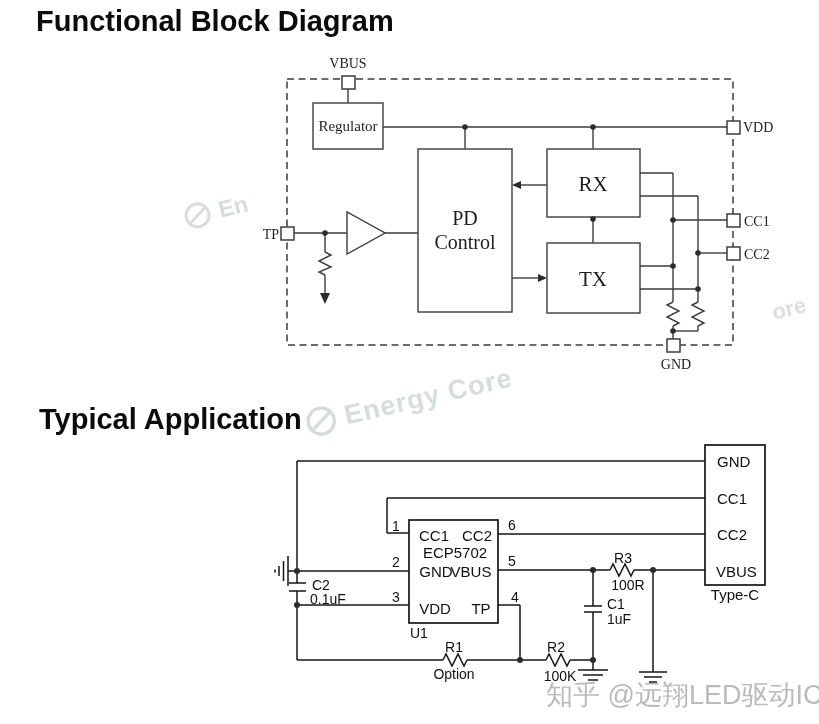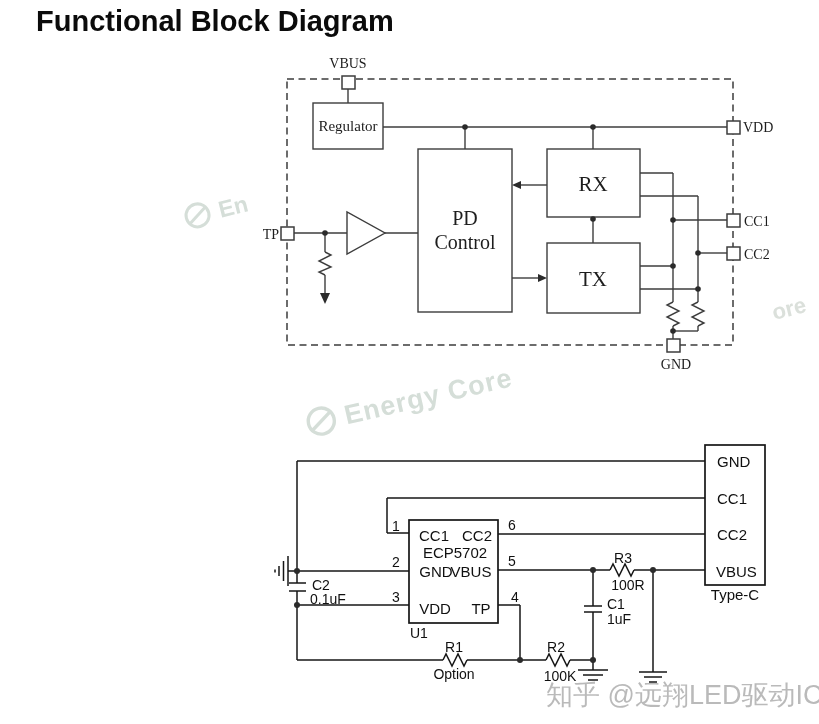--- a/index.html
+++ b/index.html
@@ -32,20 +32,21 @@
   #wm-right  { left:772px; top:296px; transform:rotate(-14deg); font-size:22px; color:#dbe0db; }
   #wm-bottom { position:absolute; left:546px; top:677px; font-size:27px; color:#8d8d8d;
                opacity:0.6; white-space:nowrap; font-family:"Liberation Sans", sans-serif; }
 </style>
 </head>
 <body>
 
 <div id="canvas">
 
   <h1 class="title" id="title-block">Functional Block Diagram</h1>
+  <h1 class="title" id="title-app">Typical Application</h1>
 
   <div class="wm" id="wm-left">
     <svg width="30" height="30" viewBox="0 0 30 30">
       <circle cx="15" cy="15" r="11.5" stroke="#d5ded8" stroke-width="3" fill="none"></circle>
       <line x1="6" y1="21" x2="24" y2="9" stroke="#d5ded8" stroke-width="3"></line>
     </svg>
     <span>En</span>
   </div>
 
   <div class="wm" id="wm-center">

